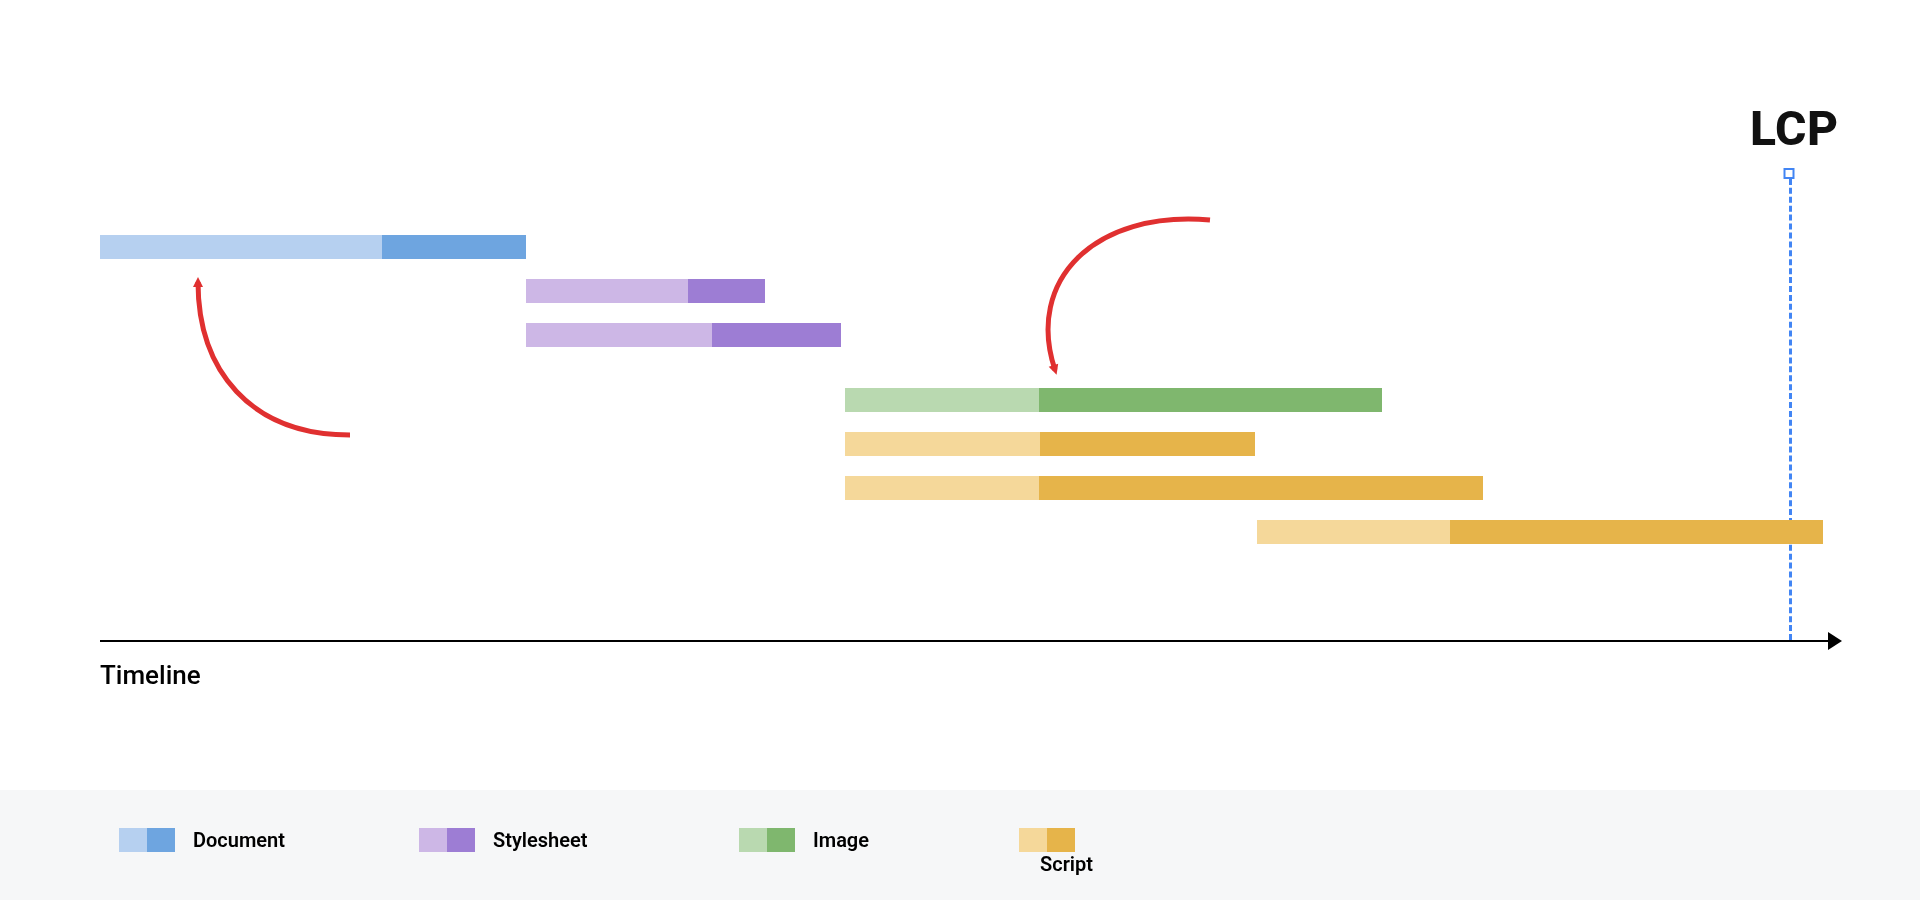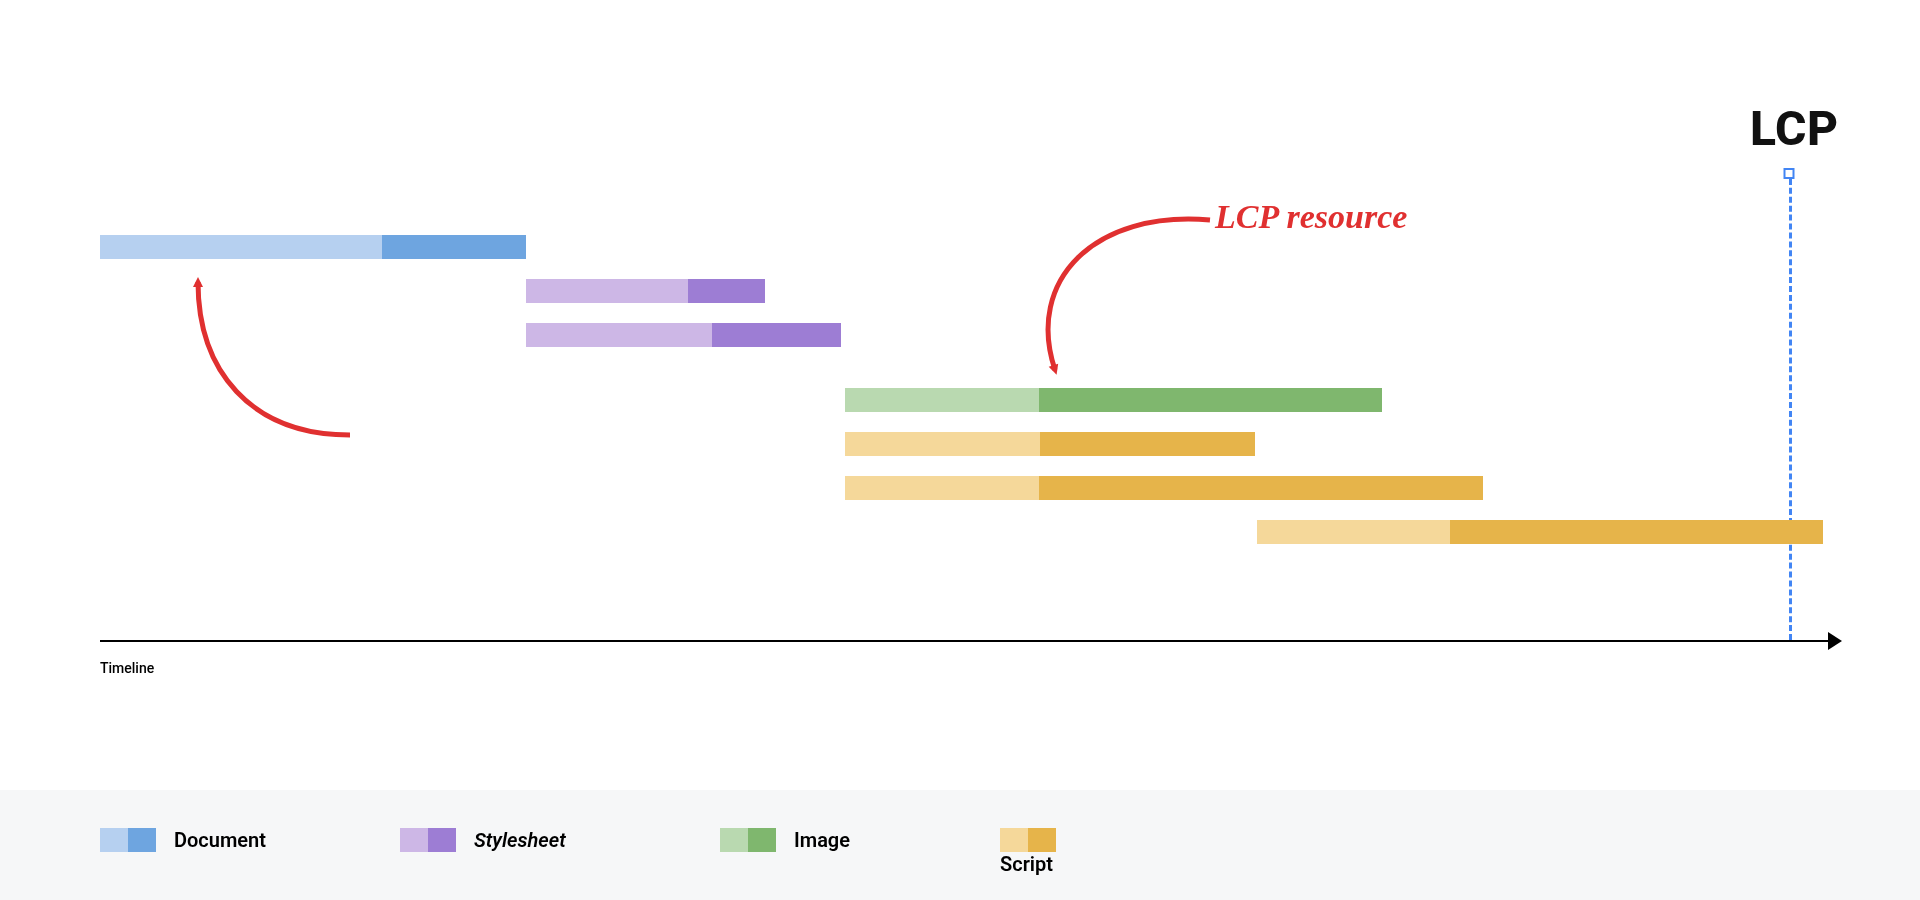--- a/index.html
+++ b/index.html
@@ -4,28 +4,28 @@
 <style>
   * { box-sizing: border-box; margin: 0; padding: 0; }
   body { font-family: -apple-system, BlinkMacSystemFont, "Segoe UI", Roboto, Helvetica, Arial, sans-serif; background: #fff; width: 1920px; height: 900px; position: relative; }
   .stage { position: absolute; left: 0; top: 0; width: 1532px; height: 900px; }
   .timeline-area { position: absolute; left: 100px; top: 235px; width: 1740px; height: 360px; }
   .bar { position: absolute; height: 24px; }
   .bar .phase-a { position: absolute; left:0; top:0; height: 100%; }
   .bar .phase-b { position: absolute; top:0; height: 100%; }
   .axis { position: absolute; left: 100px; top: 640px; width: 1740px; height: 0; border-top: 2px solid #000; }
   .axis-arrow { position: absolute; left: 1828px; top: 632px; width: 0; height: 0; border-left: 14px solid #000; border-top: 9px solid transparent; border-bottom: 9px solid transparent; }
-  .axis-label { position: absolute; left: 100px; top: 660px; font-size: 14px; font-weight: 500; }
+  .axis-label { position: absolute; left: 100px; top: 660px; font-size: 26px; font-weight: 500; }
   .lcp-line { position: absolute; top: 170px; height: 470px; width: 0; border-left: 3px dashed #4285f4; }
   .lcp-knob { position: absolute; width: 11px; height: 11px; border: 2.5px solid #4285f4; background: #fff; transform: translateX(-50%); }
   .lcp-label { position: absolute; font-size: 48px; font-weight: 800; letter-spacing: 0.5px; color: #111; }
   .note { position: absolute; font-family: "Comic Sans MS", "Brush Script MT", cursive; font-style: italic; color: #e03030; font-size: 34px; font-weight: 600; }
   .arrow-svg { position: absolute; overflow: visible; }
   .legend { position: absolute; left: 0; top: 790px; width: 1920px; height: 110px; background: #f6f7f8; }
-  .legend-row { position: absolute; top: 38px; display: flex; align-items: flex-start; }
+  .legend-row { position: absolute; top: 38px; display: flex; align-items: flex-end; margin-left: 19px; }
   .swatch { display: inline-block; position: relative; width: 56px; height: 24px; margin-right: 18px; }
   .swatch .sa { position:absolute; left:0; top:0; width:50%; height:100%; }
   .swatch .sb { position:absolute; left:50%; top:0; width:50%; height:100%; }
   .legend-text { font-size: 20px; font-weight: 600; }
 </style>
 </head>
 <body>
 
 <div class="stage">
 
@@ -82,35 +82,34 @@
   </svg>
 
   <svg class="arrow-svg" style="left:1000px; top:200px;" width="230" height="180">
     <defs>
         <marker id="ah2" markerWidth="12" markerHeight="12" refX="6" refY="6" orient="auto" markerUnits="userSpaceOnUse">
           <path d="M1,1 L11,6 L1,11 Z" fill="#e03030"></path>
         </marker>
       </defs>
     <path d="M210,20 C95,10 25,80 55,170" stroke="#e03030" stroke-width="5" fill="none" marker-end="url(#ah2)"></path>
   </svg>
-  <div class="note" style="left:1215px; top:198px;">LCP resource</div>
 
   <div class="axis"></div>
   <div class="axis-arrow"></div>
   <div class="axis-label">Timeline</div>
 
   <div class="legend">
     <div class="legend-row" style="left:100px;">
       <span class="swatch">
           <span class="sa" style="background:#b6d0f0;"></span>
           <span class="sb" style="background:#6ea5e0;"></span>
         </span>
       <span class="legend-text">Document</span>
     </div>
-    <div class="legend-row" style="left:400px;font-style:italic;">
+    <div class="legend-row" style="left:400px;">
       <span class="swatch">
           <span class="sa" style="background:#cdb7e6;"></span>
           <span class="sb" style="background:#9d7dd4;"></span>
         </span>
       <span class="legend-text">Stylesheet</span>
     </div>
     <div class="legend-row" style="left:720px;">
       <span class="swatch">
           <span class="sa" style="background:#b9d9b0;"></span>
           <span class="sb" style="background:#7fb76e;"></span>

